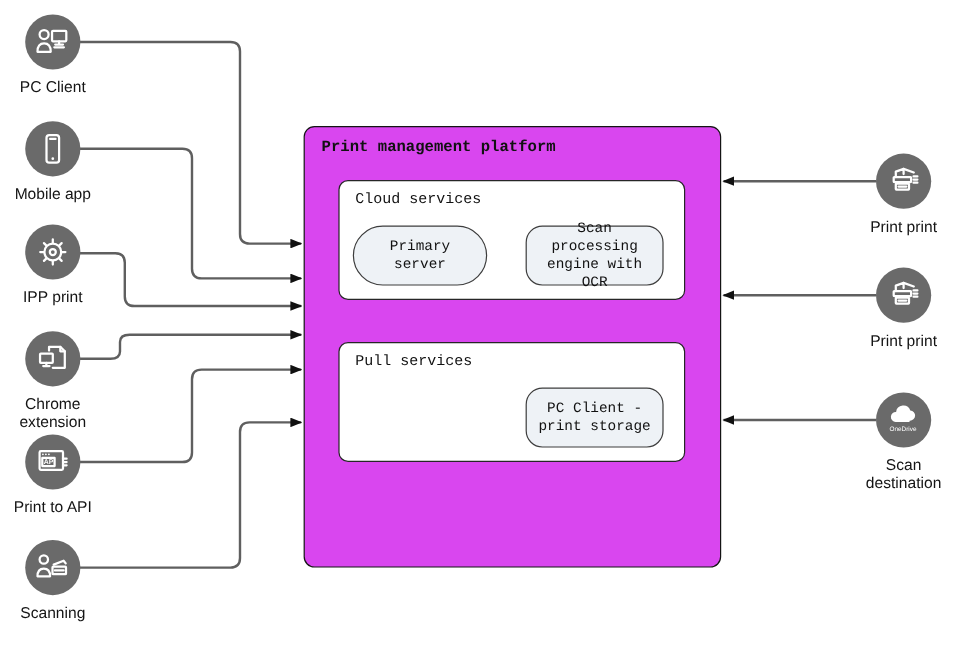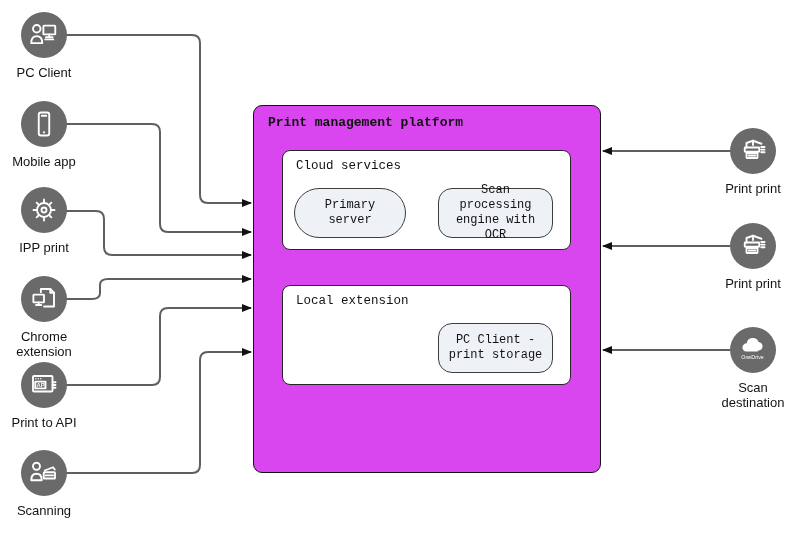--- a/index.html
+++ b/index.html
@@ -75,21 +75,21 @@
   <div class="platform">
     <div class="platform-title">Print management platform</div>
 
     <div class="group cloud">
       <div class="group-label">Cloud services</div>
       <div class="leaf a">Primary server</div>
       <div class="leaf b">Scan processing engine with OCR</div>
     </div>
 
     <div class="group local">
-      <div class="group-label">Local extension</div>
+      <div class="group-label">Pull services</div>
       <div class="leaf b">PC Client - print storage</div>
     </div>
   </div>
 
   <div class="node" style="left:-16px;top:12px;">
     <div class="circle">
       <svg width="30" height="30" viewBox="0 0 24 24">
         <circle class="ic" cx="6.2" cy="7" r="3"></circle>
         <path class="ic" d="M1.8,18.5 q0,-5.6 4.4,-5.6 q4.4,0 4.4,5.6 z"></path>
         <rect class="ic" x="11.5" y="4.5" width="9.5" height="7" rx="0.6"></rect>

